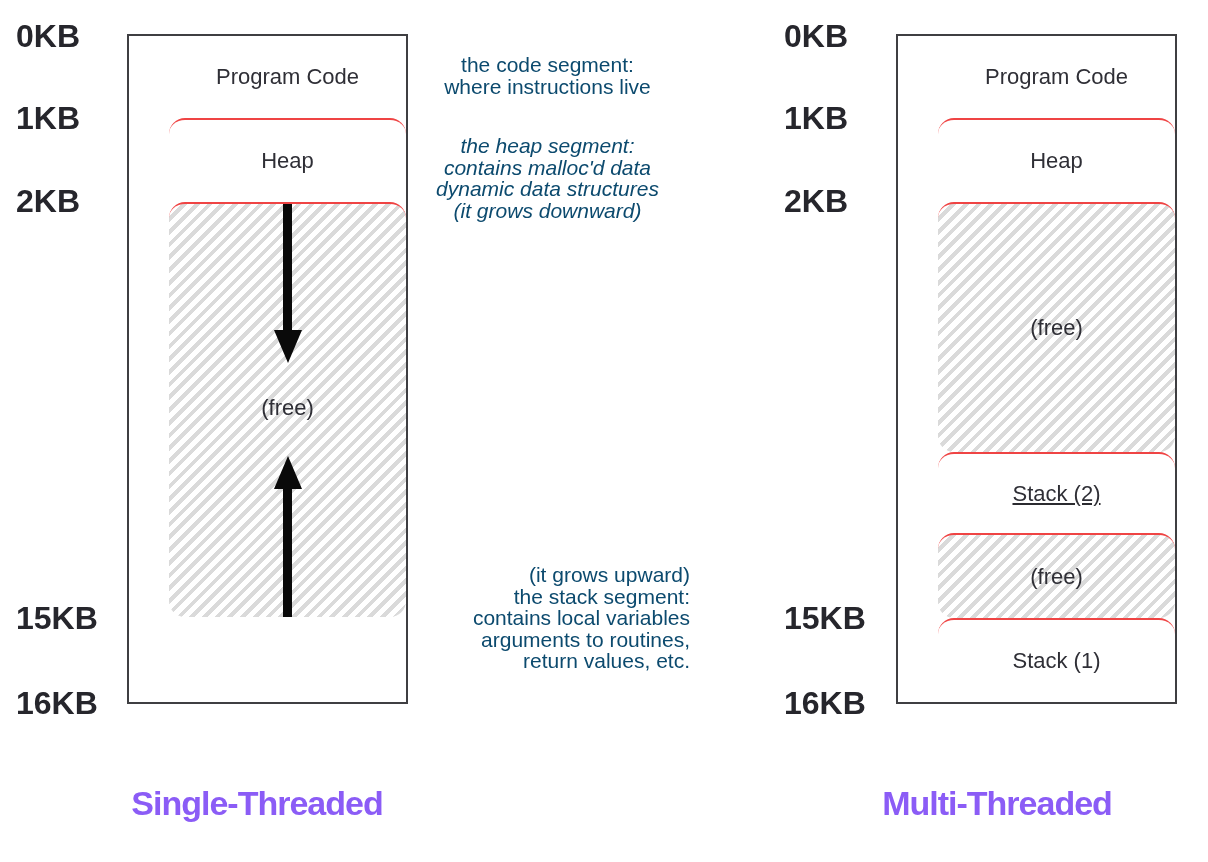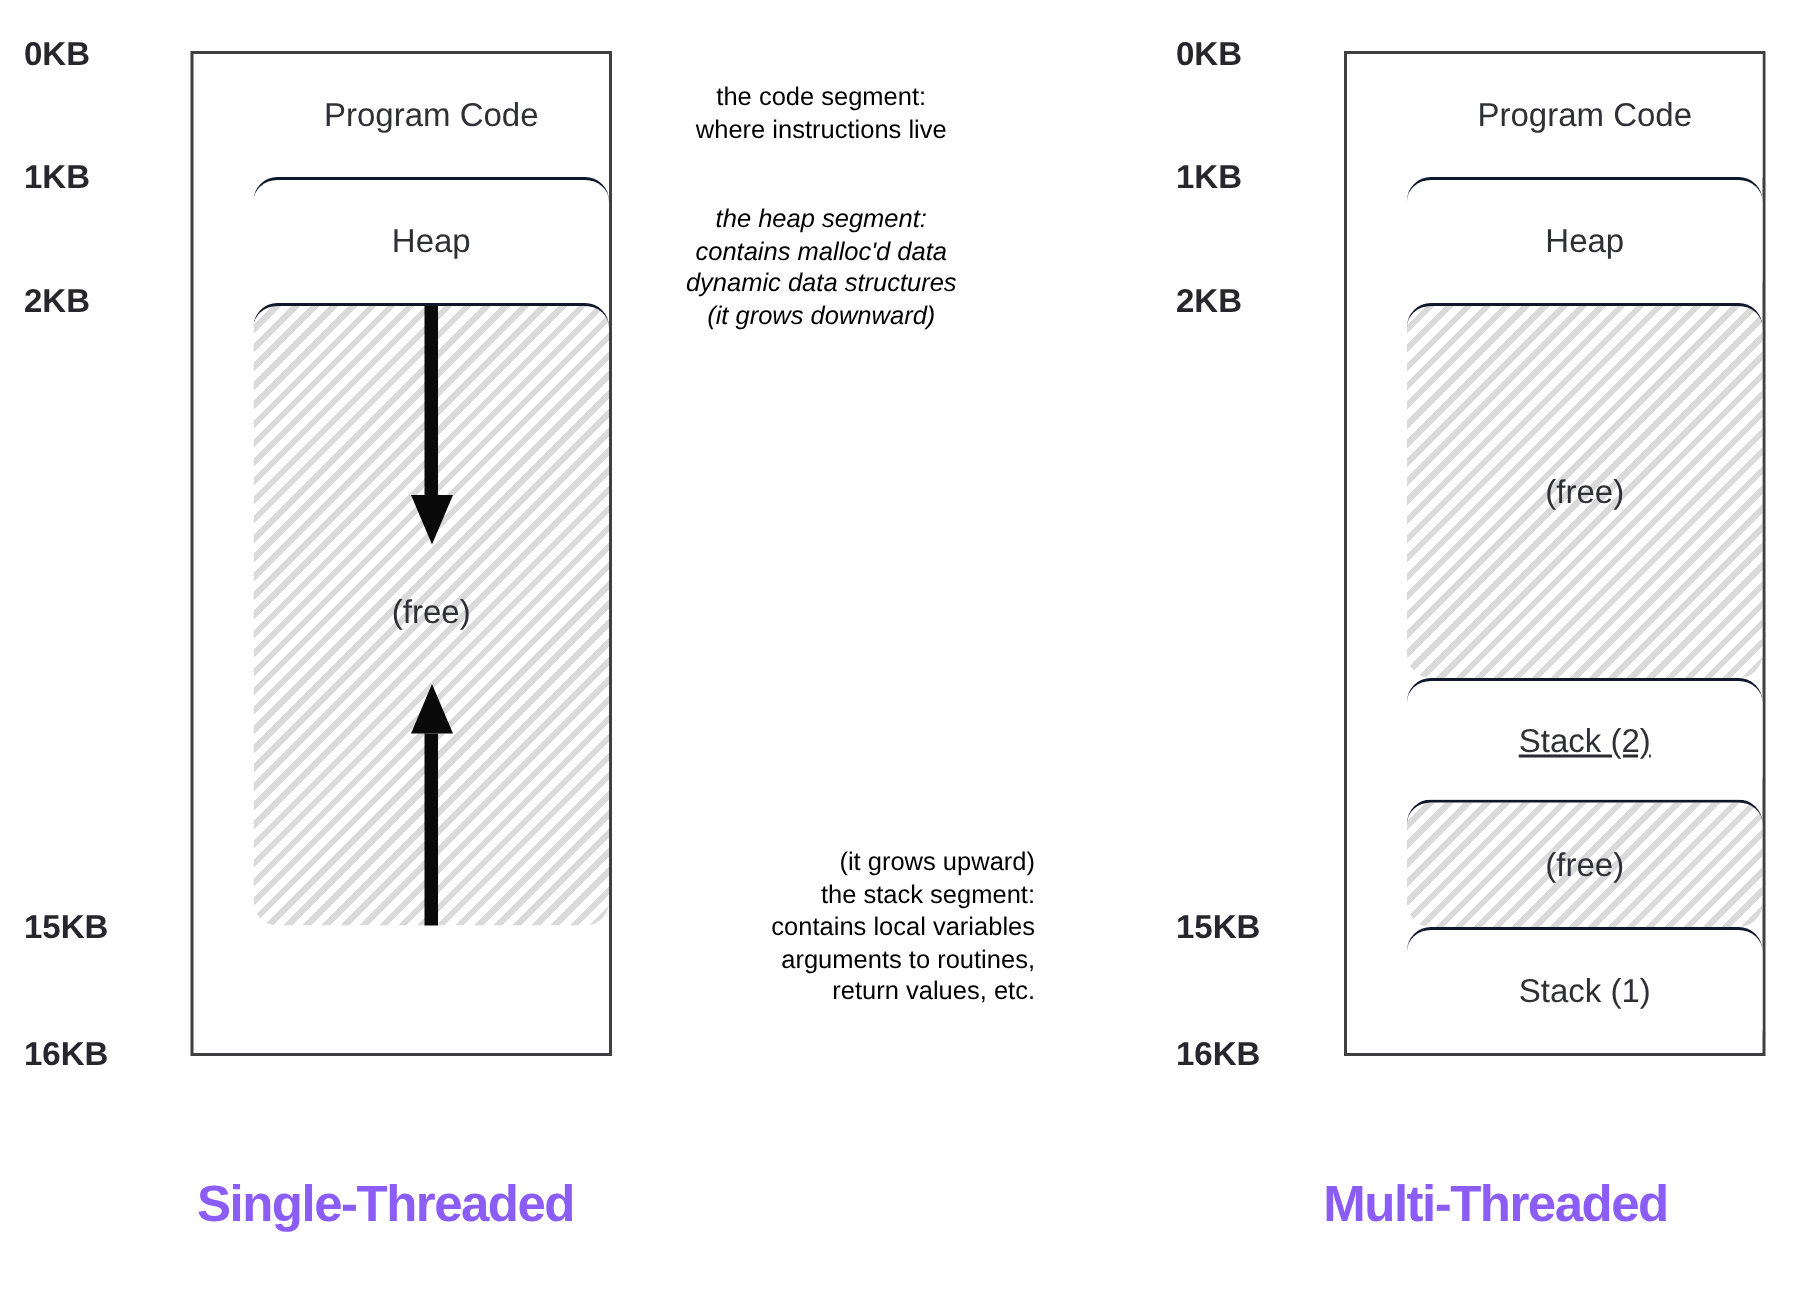--- a/index.html
+++ b/index.html
@@ -10,21 +10,21 @@
     height: 862px;
     background: #ffffff;
     font-family: "Liberation Sans", sans-serif;
     color: #2b2b30;
     overflow: hidden;
   }
 
   
   .addr-label {
     position: absolute;
-    font-size: 22px;
+    font-size: 32px;
     font-weight: 600;
     color: #26262c;
     line-height: 1;
     transform: translateY(-50%);
     white-space: nowrap;
   }
   .addr-left  { left: 16px; }
   .addr-right { left: 784px; }
 
   
@@ -42,21 +42,21 @@
   .mm-left  { left: 127px; }
   .mm-right { left: 896px; }
 
   .seg {
     position: relative;
     display: flex;
     align-items: center;
     justify-content: center;
     background: #ffffff;
   }
-  .seg + .seg { border-top: 2px solid #0f172a; border-radius: 16px; }
+  .seg + .seg { border-top: 2px solid #ef4444; border-radius: 16px; }
   .seg-label {
     font-size: 22px;
     color: #2f2f36;
     line-height: 1;
     white-space: nowrap;
   }
   .hatch {
     background: repeating-linear-gradient(
       135deg,
       #dadada 0px, #dadada 4px,
@@ -114,23 +114,23 @@
     color: #2f2f36;
     line-height: 1;
   }
 
   
   .annotation {
     position: absolute;
     left: 405px;
     width: 285px;
     text-align: center;
-    font-size: 17px;
+    font-size: 21px;
     line-height: 21.5px;
-    color: #000000;
+    color: #0c4a6e;
     white-space: pre-line;
   }
   .ann-code  { top: 54px; }
   .ann-heap  { top: 135px; font-style: italic; }
   .ann-stack { top: 564px; text-align: right; }
 
   
   .fig-title {
     position: absolute;
     top: 783px;

